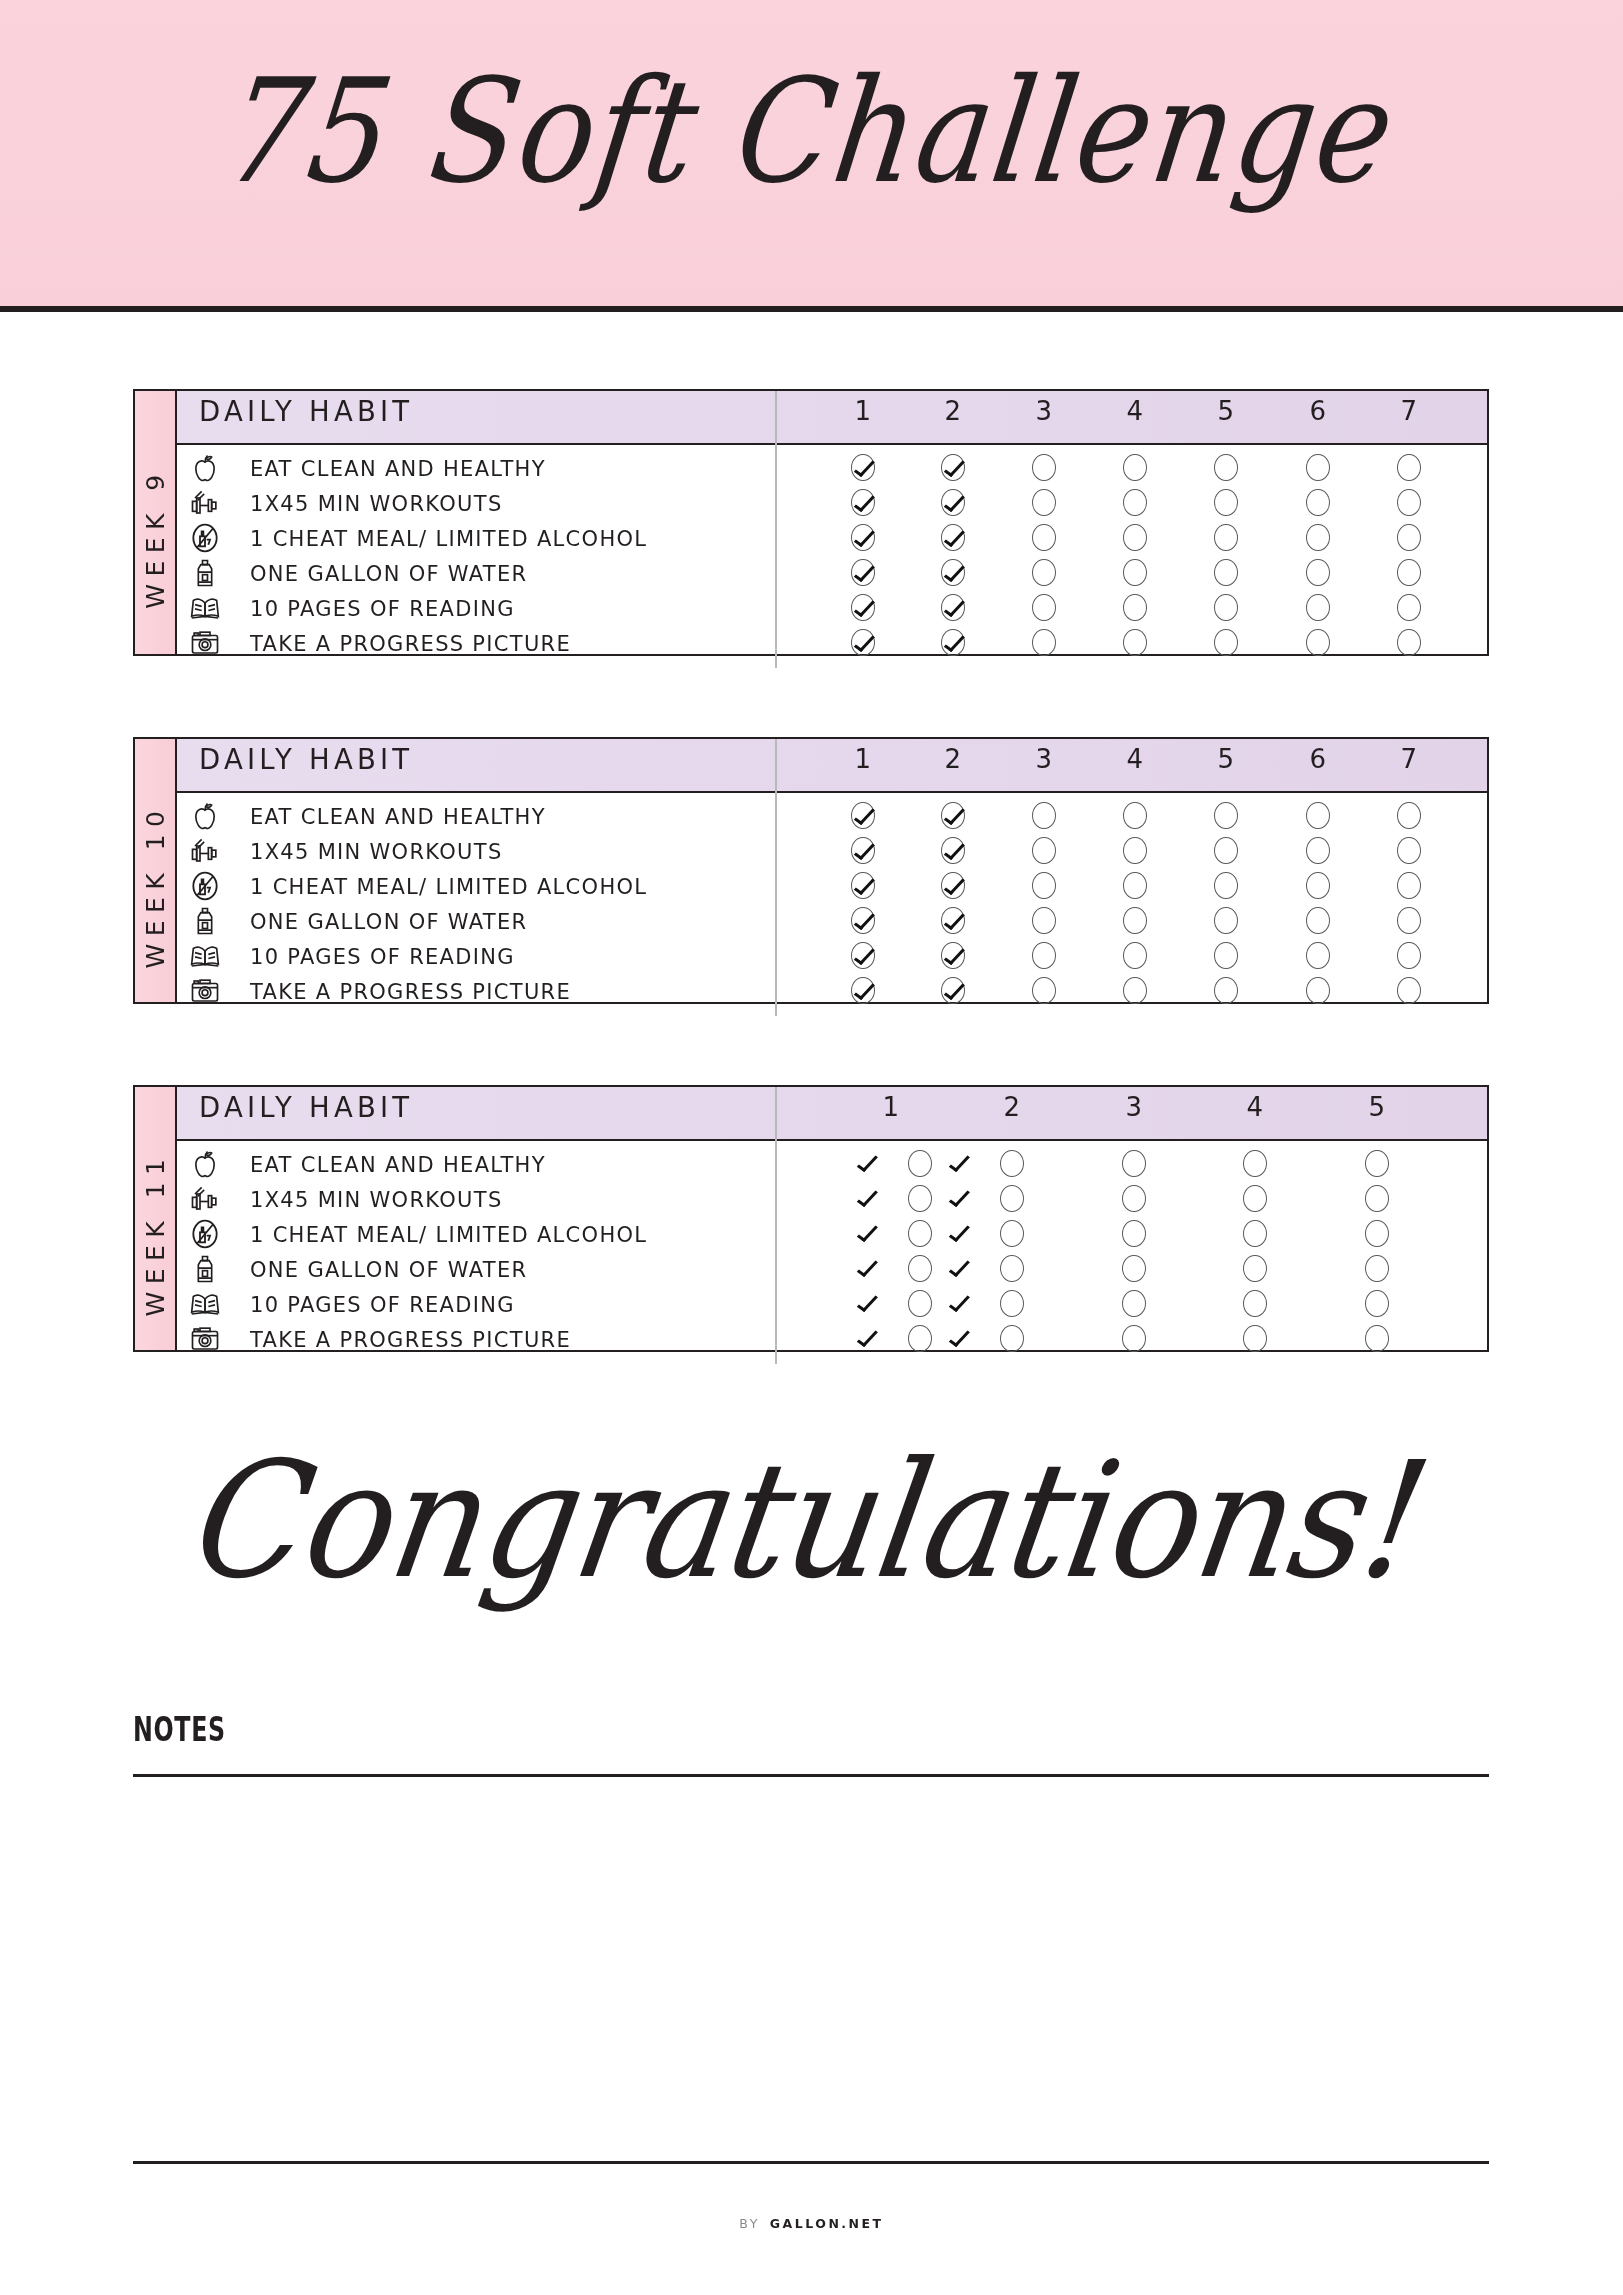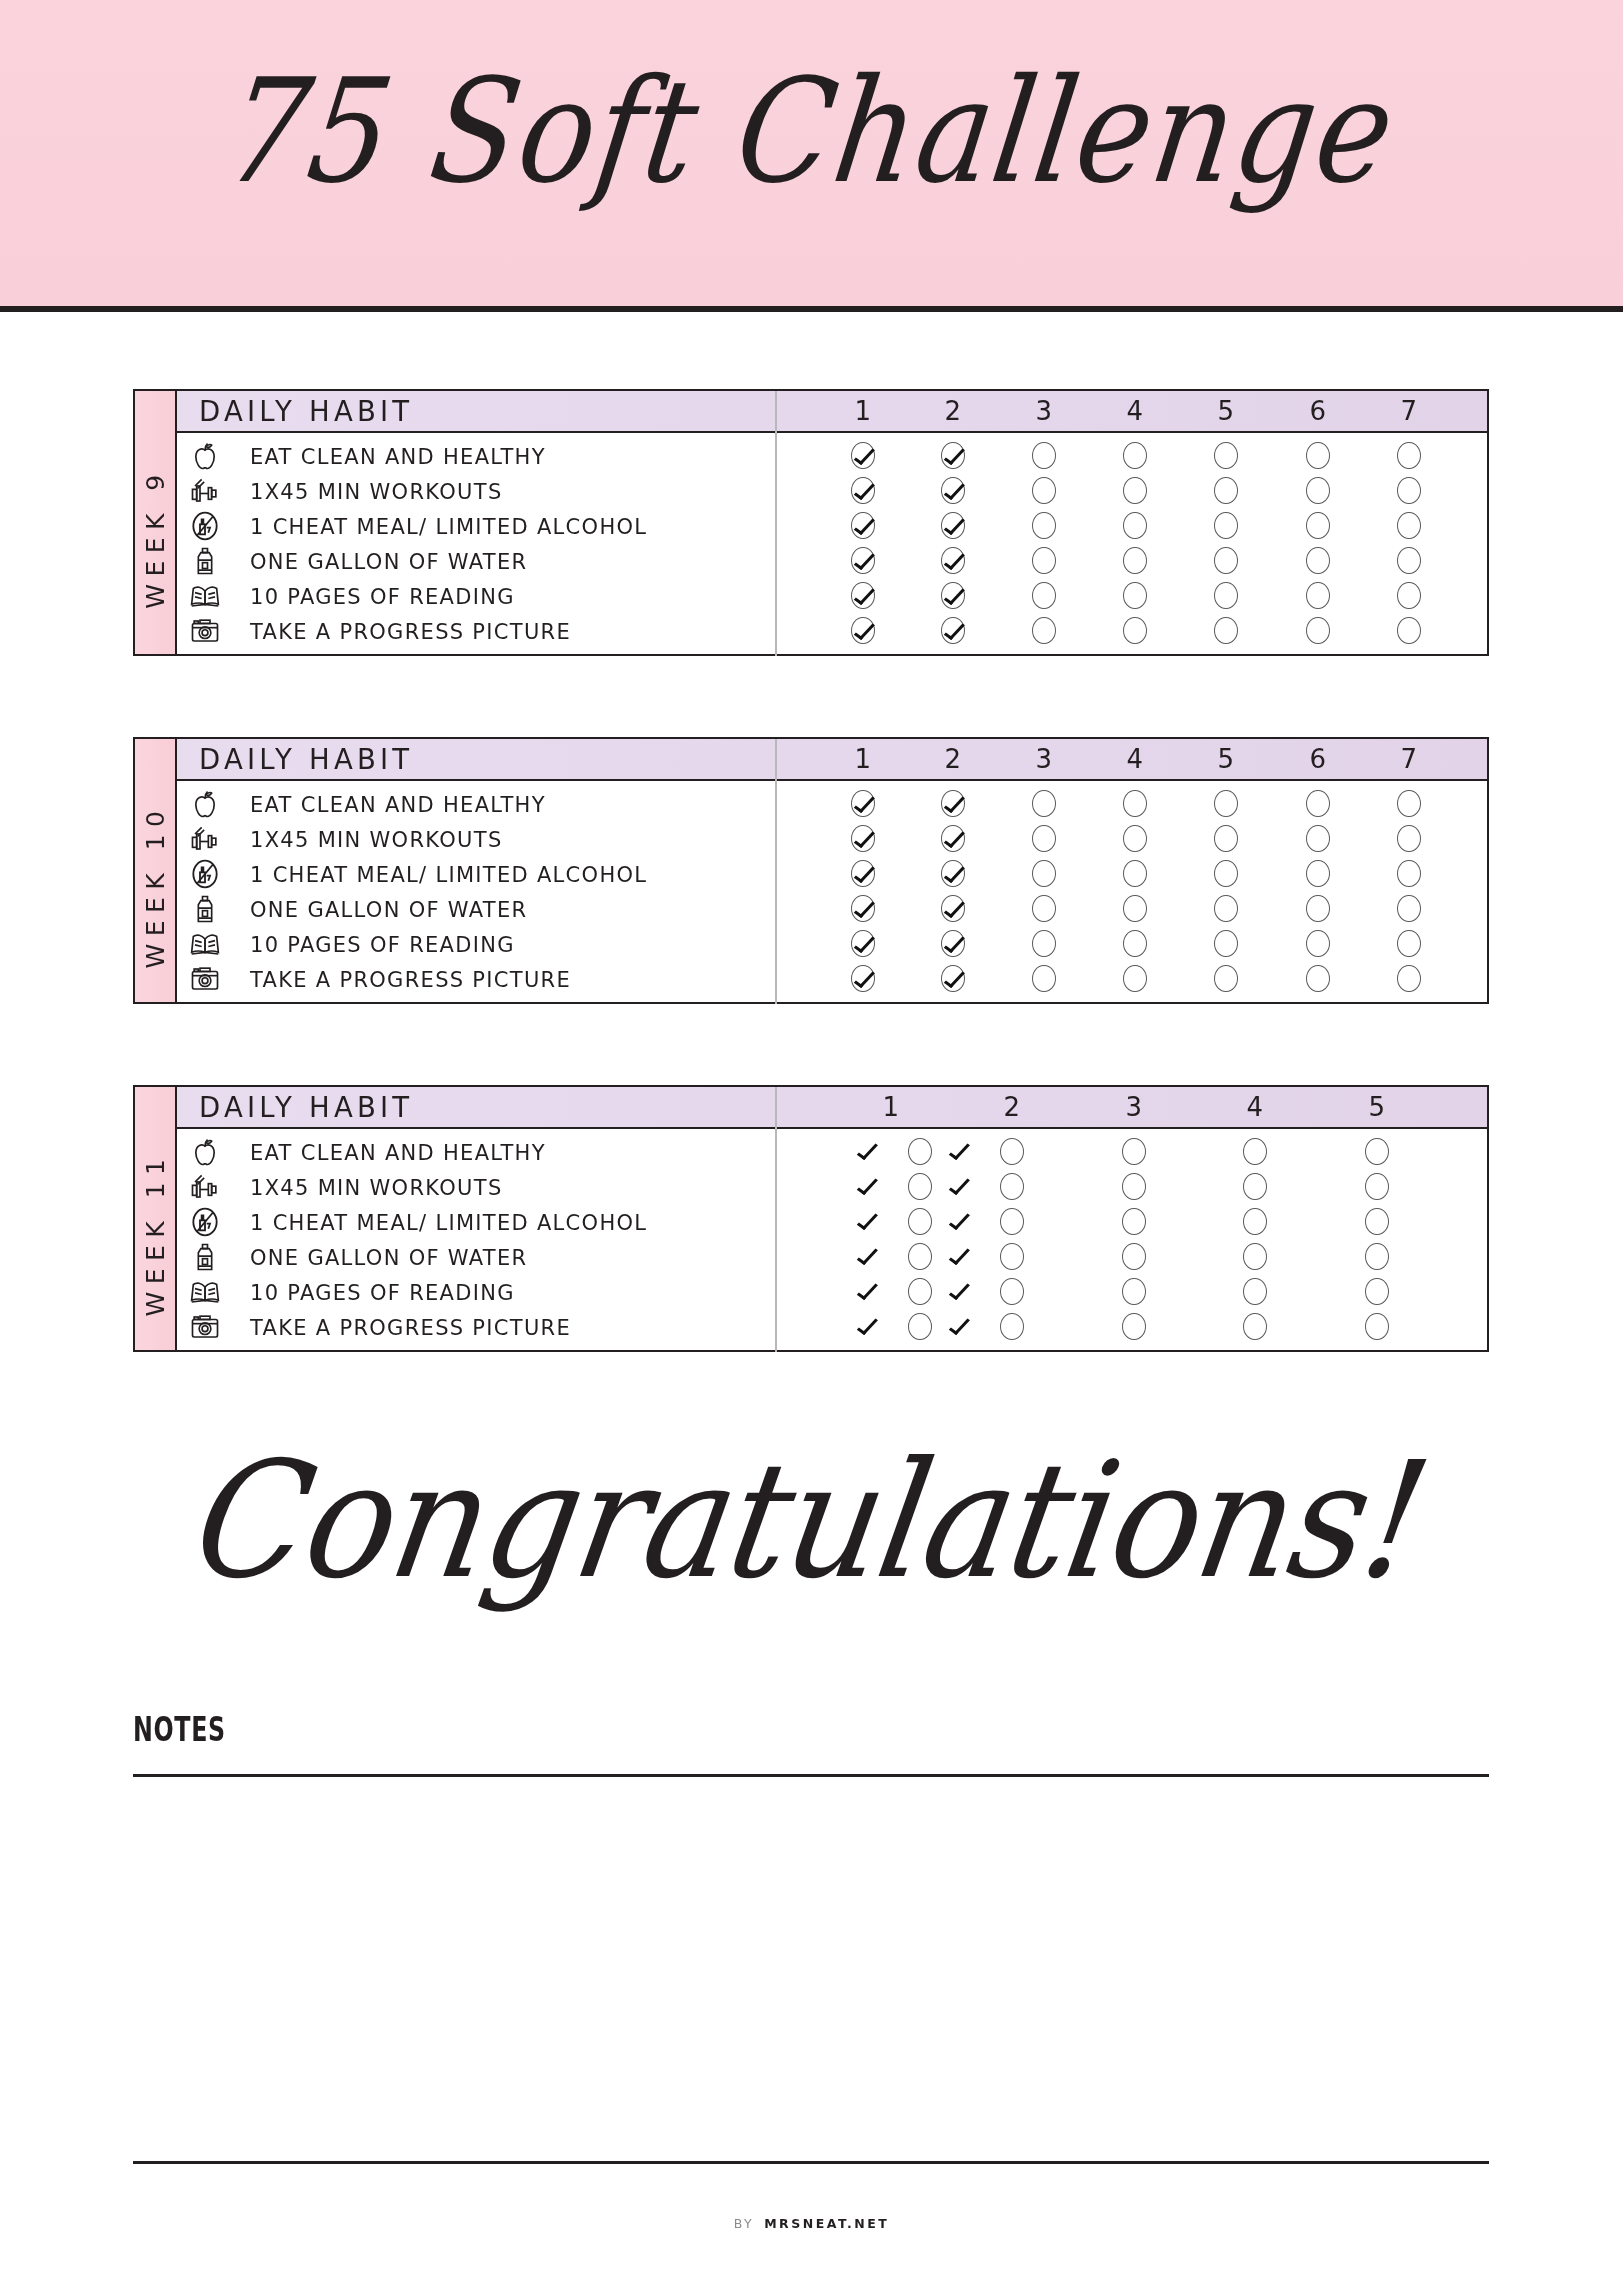--- a/index.html
+++ b/index.html
@@ -30,21 +30,21 @@
       border-right: 2.5px solid #231f20;
     }
     .week-label {
       position: absolute; left: 50%; top: 56%;
       transform: translate(-50%, -50%) rotate(-90deg);
       white-space: nowrap; font-family: "DejaVu Sans", sans-serif;
       font-size: 25px; letter-spacing: 7.5px; color: #231f20;
     }
     .table-body { margin-left: 42px; }
     .header-row {
-      position: relative; height: 42px;
+      position: relative; height: 54px;
       background: linear-gradient(90deg, #e8dcef 0%, #e2d3e9 100%);
       border-bottom: 2.5px solid #231f20;
     }
     .header-habit {
       position: absolute; left: 22px; top: 4.2px;
       font-size: 27.5px; letter-spacing: 4.2px; color: #231f20;
       font-family: "DejaVu Sans", sans-serif;
     }
     .col-divider {
       position: absolute; top: 0; bottom: 0; left: 598px; width: 1.7px; background: #b8b8b8;
@@ -516,15 +516,15 @@
 </div>
 
 <div class="congrats">Congratulations!</div>
 
 <div class="notes-heading">NOTES</div>
 <div class="notes-line"></div>
 <div class="notes-area"></div>
 
 <div class="footer-line"></div>
 <div class="footer-credit">
-  <span class="by">BY</span><span class="site">MRSNEAT.NET</span>
+  <span class="by">BY</span><span class="site">GALLON.NET</span>
 </div>
 
 
 </body></html>

